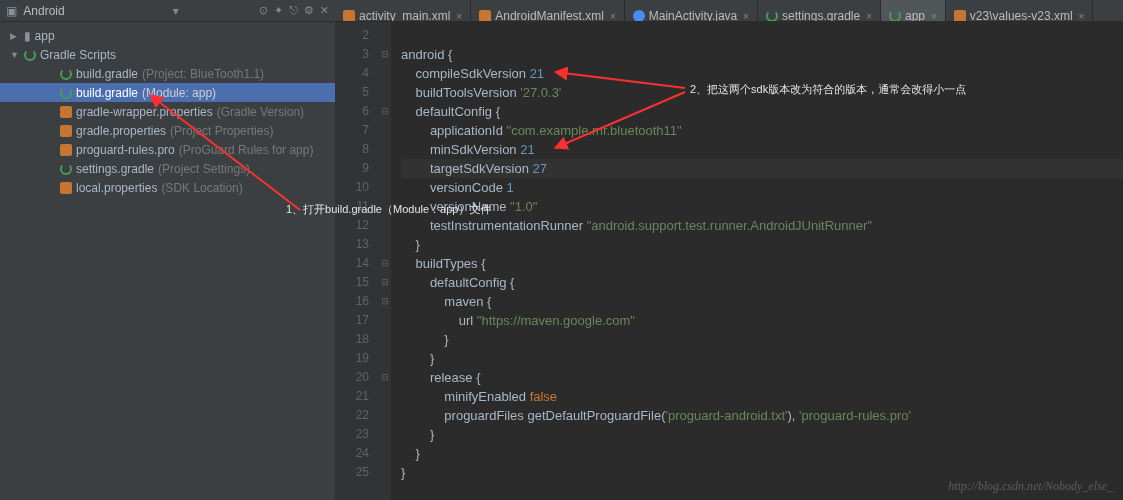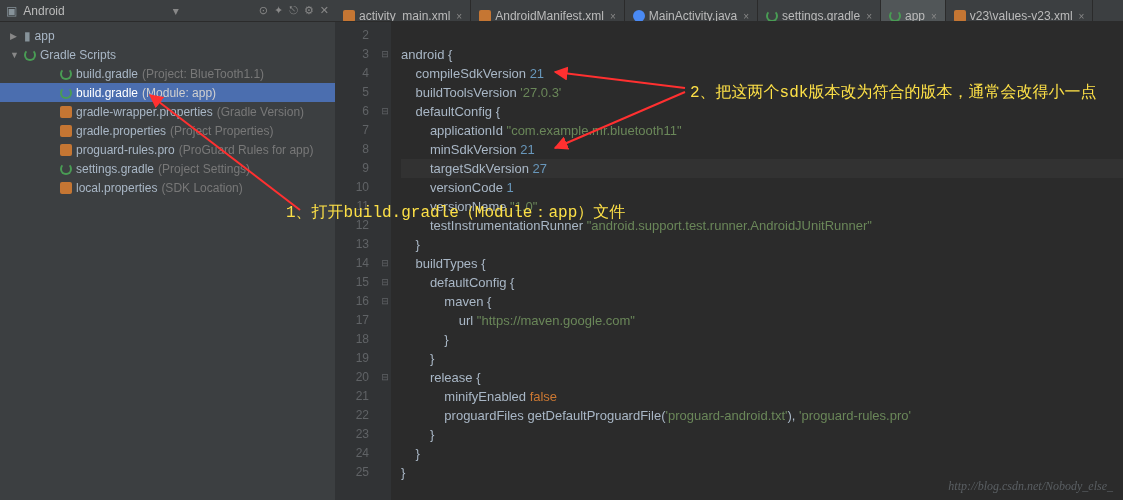--- a/index.html
+++ b/index.html
@@ -32,21 +32,21 @@
 .gutter div { height:19px; line-height:19px; }
 .fold-col { width:12px; background:#313335; padding-top:4px; }
 .fold-col div { height:19px; line-height:19px; text-align:center; color:#606366; font-size:9px; }
 .code { flex:1; padding:4px 0 4px 10px; line-height:19px; font-family:Consolas,monospace; font-size:13px; }
 .code-line { height:19px; white-space:pre; }
 .code-line.caret { background:#323232; border-left:0; }
 .kw { color:#cc7832; }
 .str { color:#6a8759; }
 .num { color:#6897bb; }
 .id { color:#a9b7c6; }
-.annotation { position:absolute; color:#fde047; font-size:16px; font-family:Liberation Mono, monospace; z-index:10; pointer-events:none; }
+.annotation { position:absolute; color:#e5e5e5; font-size:11px; font-family:Liberation Sans, sans-serif; z-index:10; pointer-events:none; }
 .arrow-svg { position:absolute; pointer-events:none; z-index:9; }
 .watermark { position:absolute; bottom:6px; right:10px; color:#5a5f63; font-size:12px; font-style:italic; font-family:Georgia,serif; }
 </style>
 </head>
 <body>
 
 <div class="top">
   <div class="sidebar-header">
     <div class="title">
       <span style="color:#87939a">▣</span>

